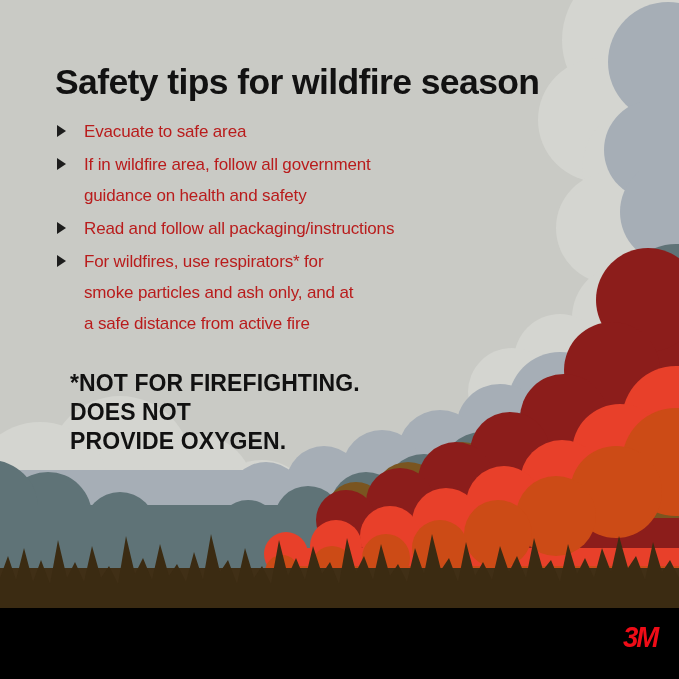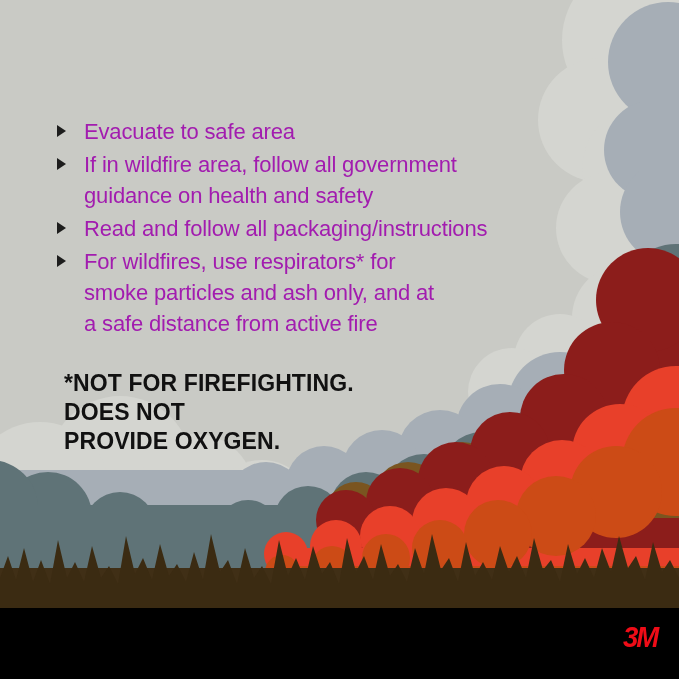--- a/index.html
+++ b/index.html
@@ -51,42 +51,42 @@
     top: 116px;
     width: 580px;
     list-style: none;
     margin: 0;
     padding: 0;
   }
   .tip {
     position: relative;
     padding-left: 29px;
     margin: 0 0 2px 0;
-    font-size: 22px;
+    font-size: 17px;
     line-height: 31px;
-    color: #a21caf;
+    color: #b91c1c;
     letter-spacing: -0.15px;
   }
   .tip-marker {
     position: absolute;
     left: 2px;
     top: 9px;
     width: 0;
     height: 0;
     border-left: 9px solid #1d1d1d;
     border-top: 6px solid transparent;
     border-bottom: 6px solid transparent;
   }
   .tip-text {
     display: block;
     white-space: pre-line;
   }
   .warning {
     position: absolute;
-    left: 64px;
+    left: 70px;
     top: 369px;
     width: 520px;
     font-size: 23px;
     font-weight: bold;
     line-height: 29px;
     letter-spacing: 0.1px;
     color: #111111;
     white-space: pre-line;
   }
   .brand-logo {
@@ -230,20 +230,21 @@
              L466 542 L475 576 L483 562 L492 580 L500 546 L509 572 L517 556 L526 578
              L534 538 L543 570 L551 560 L560 582 L568 544 L577 574 L585 558 L594 578
              L602 548 L611 572 L619 536 L628 568 L636 556 L645 580 L653 542 L662 572
              L670 560 L679 578 L679 612 Z"></path>
 
     <rect x="0" y="608" width="679" height="71" fill="#000000"></rect>
   </svg>
 
   <div class="content-layer">
 
+    <h1 class="headline">Safety tips for wildfire season</h1>
 
     <ul class="tips">
       <li class="tip">
         <span class="tip-marker"></span>
         <span class="tip-text">Evacuate to safe area</span>
       </li>
       <li class="tip">
         <span class="tip-marker"></span>
         <span class="tip-text">If in wildfire area, follow all government
 guidance on health and safety</span>

